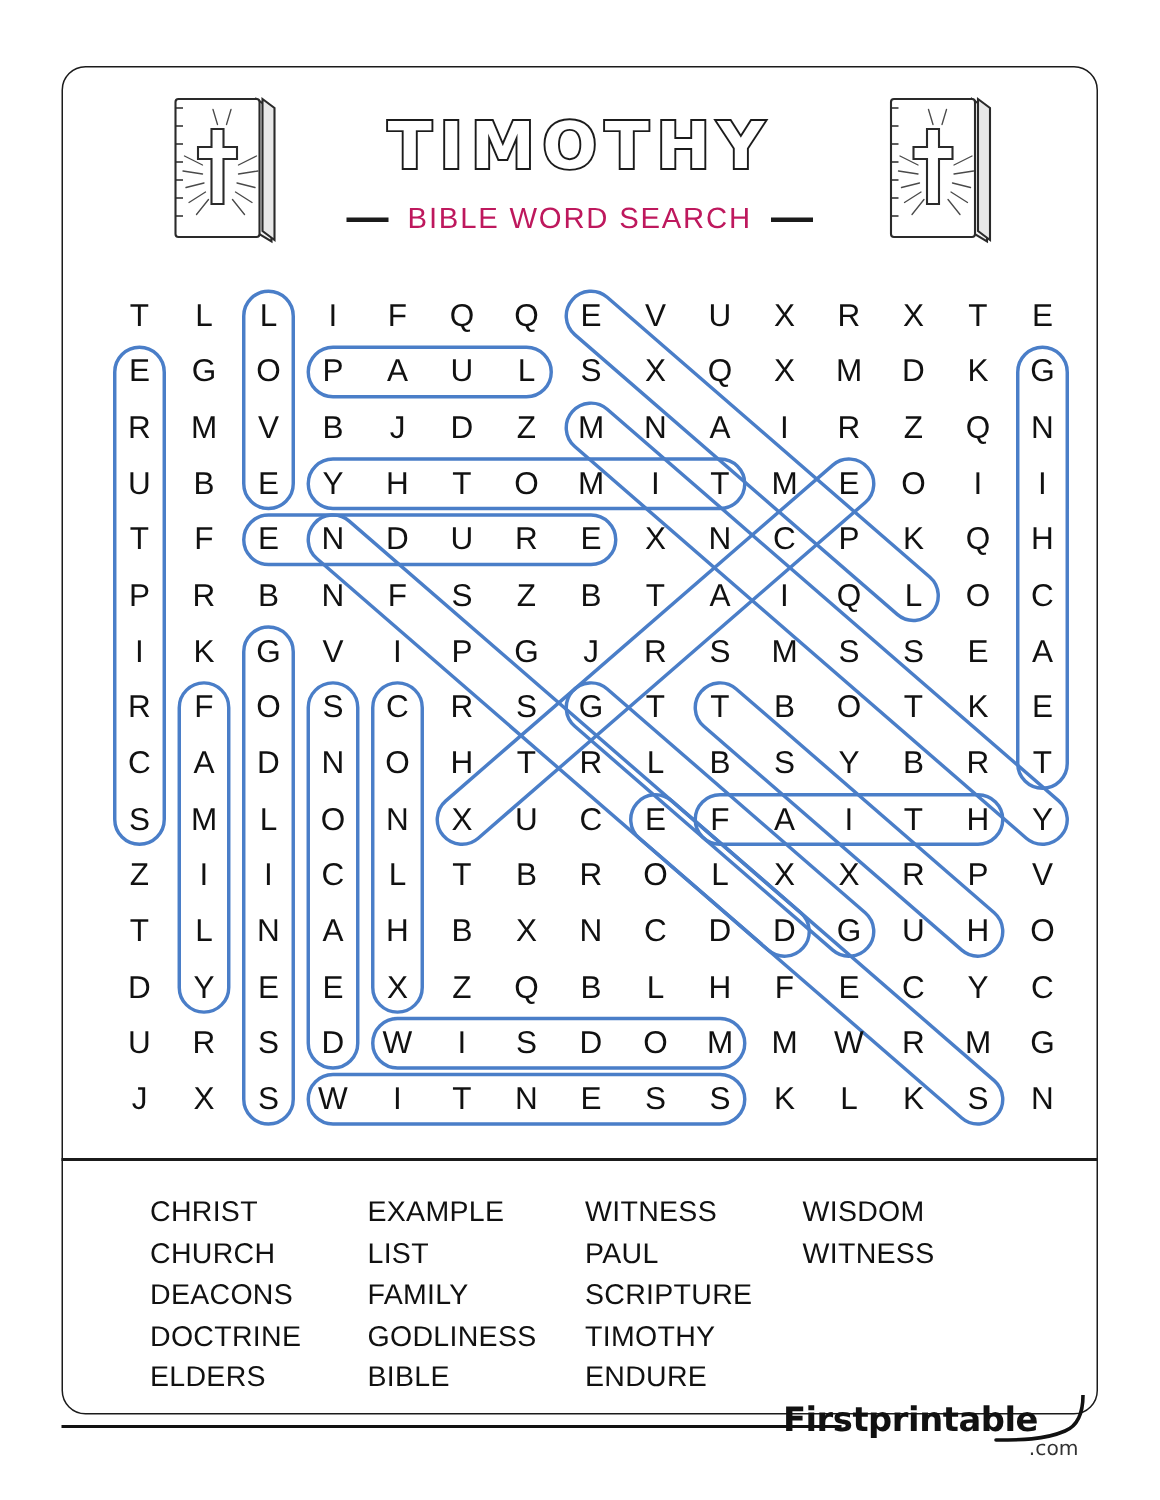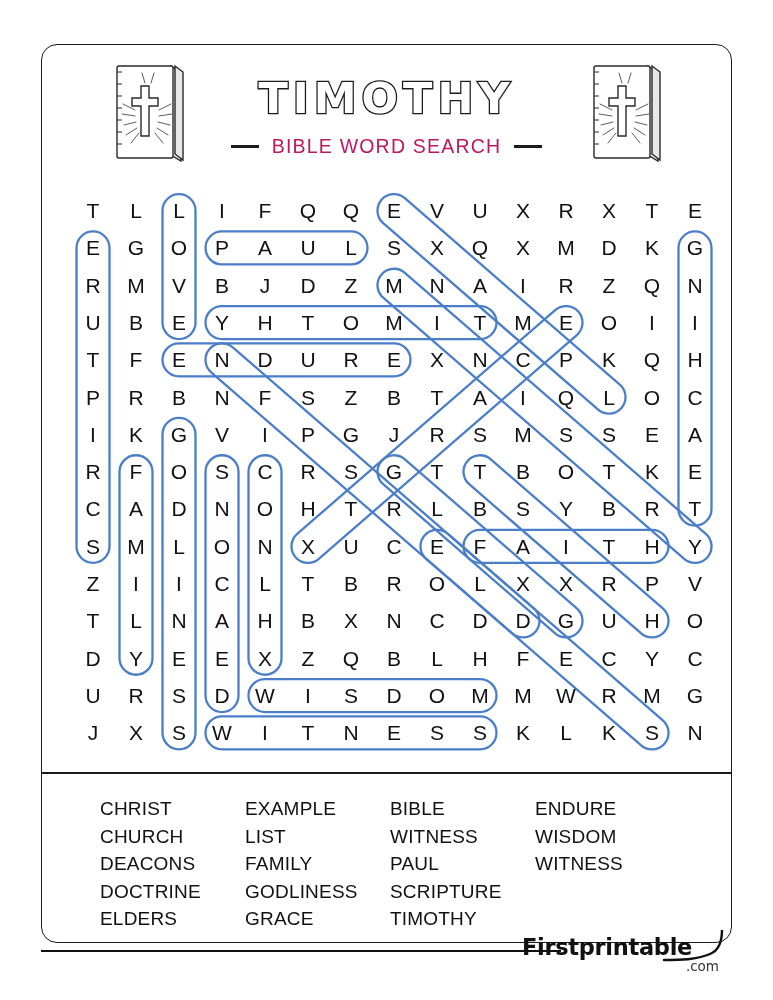--- a/index.html
+++ b/index.html
@@ -475,21 +475,20 @@
   <div id="wordlist">
       <div class="wl-item">CHRIST</div>
       <div class="wl-item">CHURCH</div>
       <div class="wl-item">DEACONS</div>
       <div class="wl-item">DOCTRINE</div>
       <div class="wl-item">ELDERS</div>
       <div class="wl-item">EXAMPLE</div>
       <div class="wl-item">LIST</div>
       <div class="wl-item">FAMILY</div>
       <div class="wl-item">GODLINESS</div>
-      <div class="wl-item">GRACE</div>
       <div class="wl-item">BIBLE</div>
       <div class="wl-item">WITNESS</div>
       <div class="wl-item">PAUL</div>
       <div class="wl-item">SCRIPTURE</div>
       <div class="wl-item">TIMOTHY</div>
       <div class="wl-item">ENDURE</div>
       <div class="wl-item">WISDOM</div>
       <div class="wl-item">WITNESS</div>
     </div>
 

